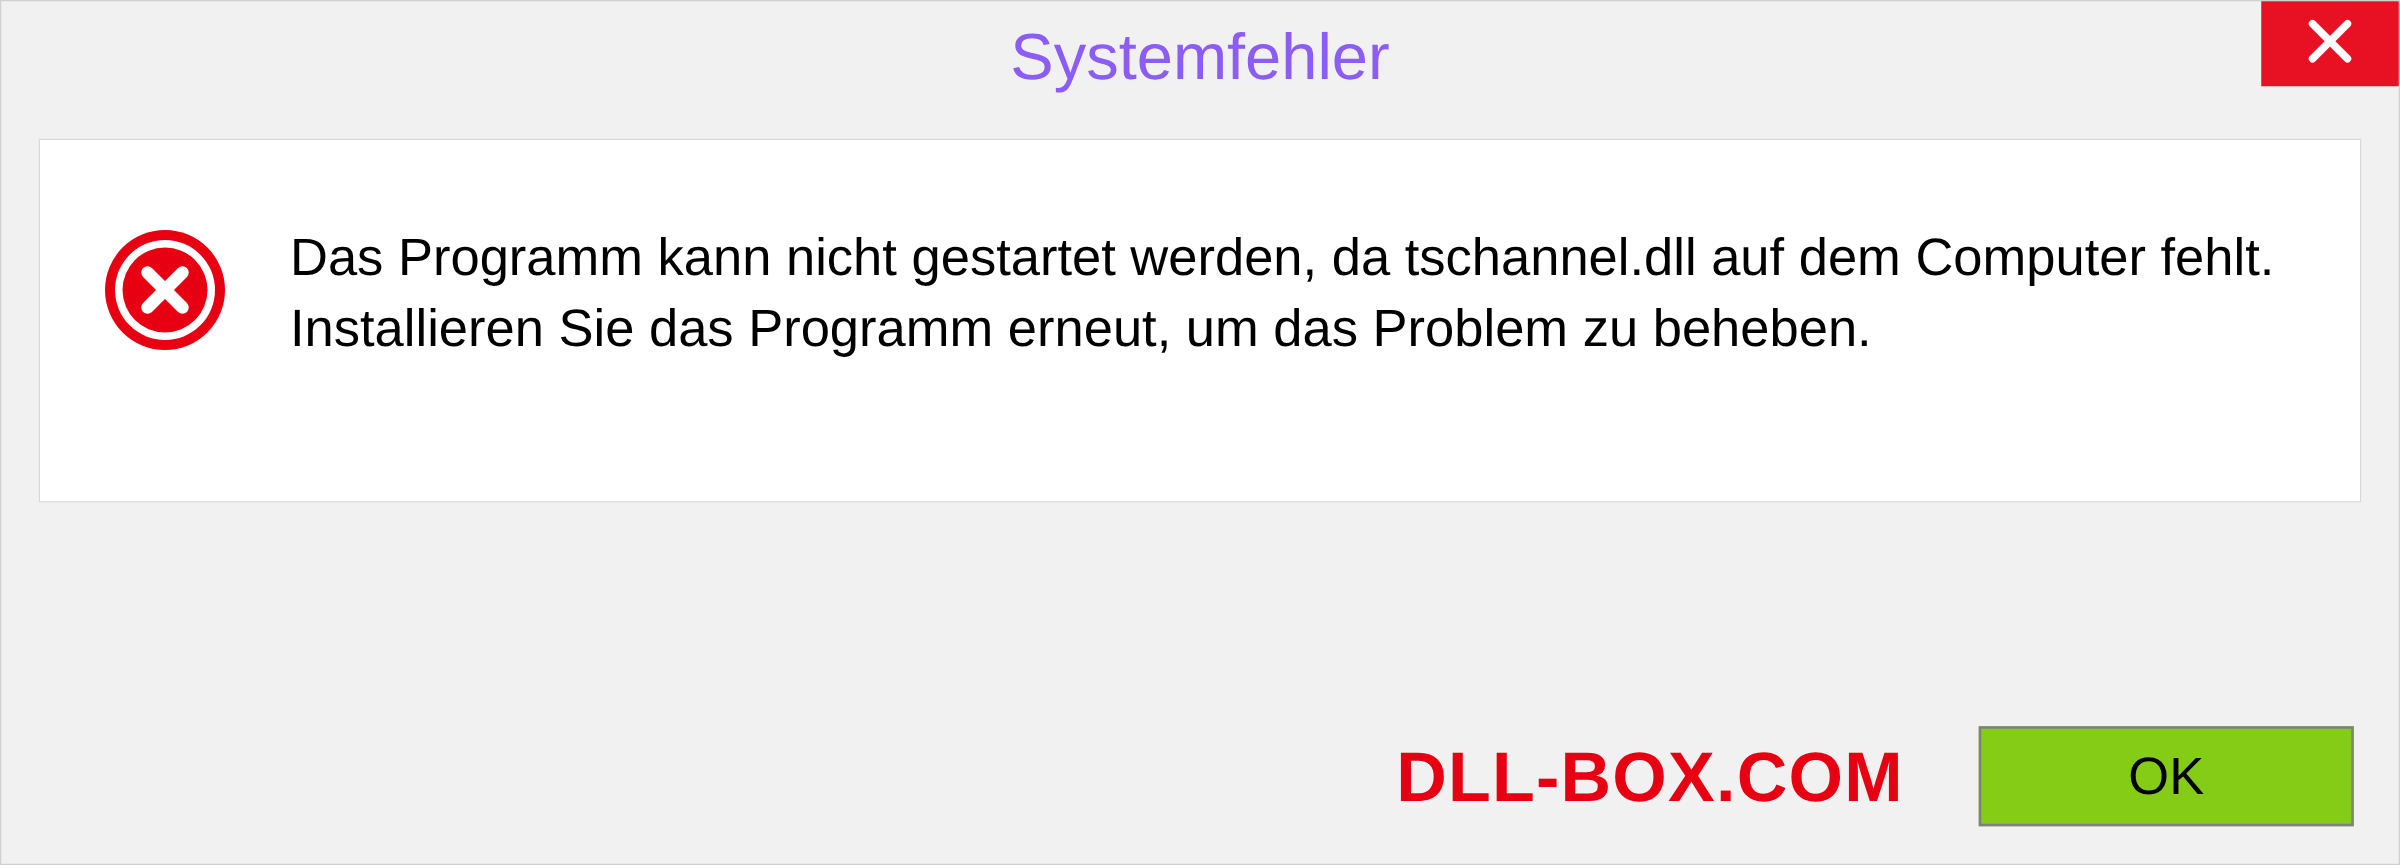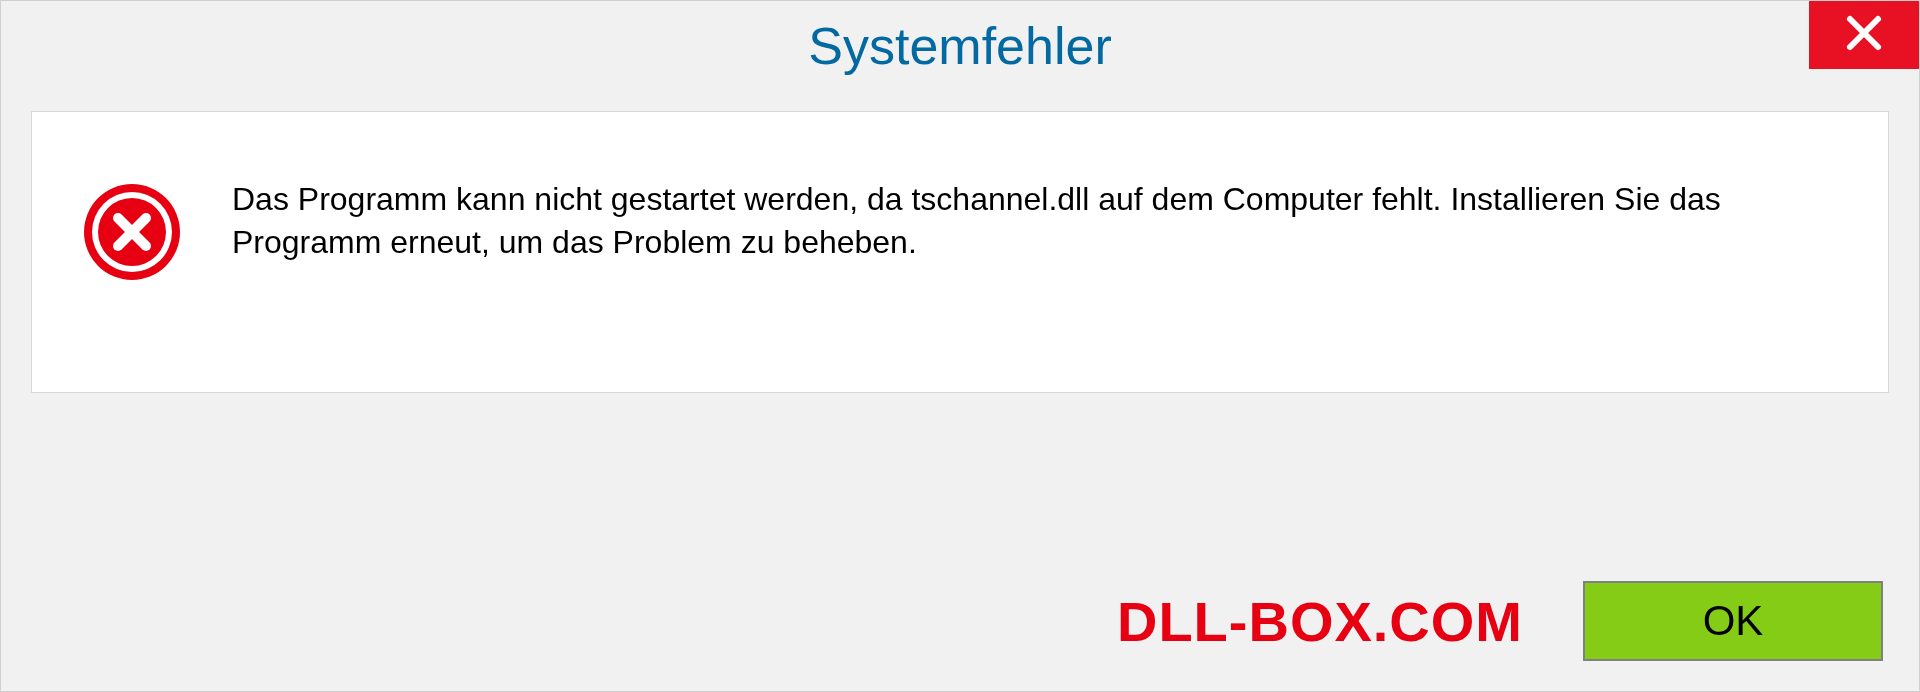--- a/index.html
+++ b/index.html
@@ -24,21 +24,21 @@
     .titlebar {
       height: 90px;
       position: relative;
       display: flex;
       align-items: center;
       justify-content: center;
     }
     .title {
       font-size: 52px;
       font-weight: normal;
-      color: #0369a1;
+      color: #8b5cf6;
     }
     .close-btn {
       position: absolute;
       top: 0;
       right: 0;
       width: 110px;
       height: 68px;
       background: #e81123;
       display: flex;
       align-items: center;
@@ -62,21 +62,21 @@
       flex-shrink: 0;
       width: 100px;
       height: 100px;
       margin-top: 10px;
     }
     .error-icon svg {
       width: 100%;
       height: 100%;
     }
     .message {
-      font-size: 32px;
+      font-size: 42px;
       line-height: 1.35;
       color: #000;
       padding-top: 6px;
     }
     .footer {
       position: absolute;
       bottom: 0;
       left: 0;
       right: 0;
       height: 140px;

